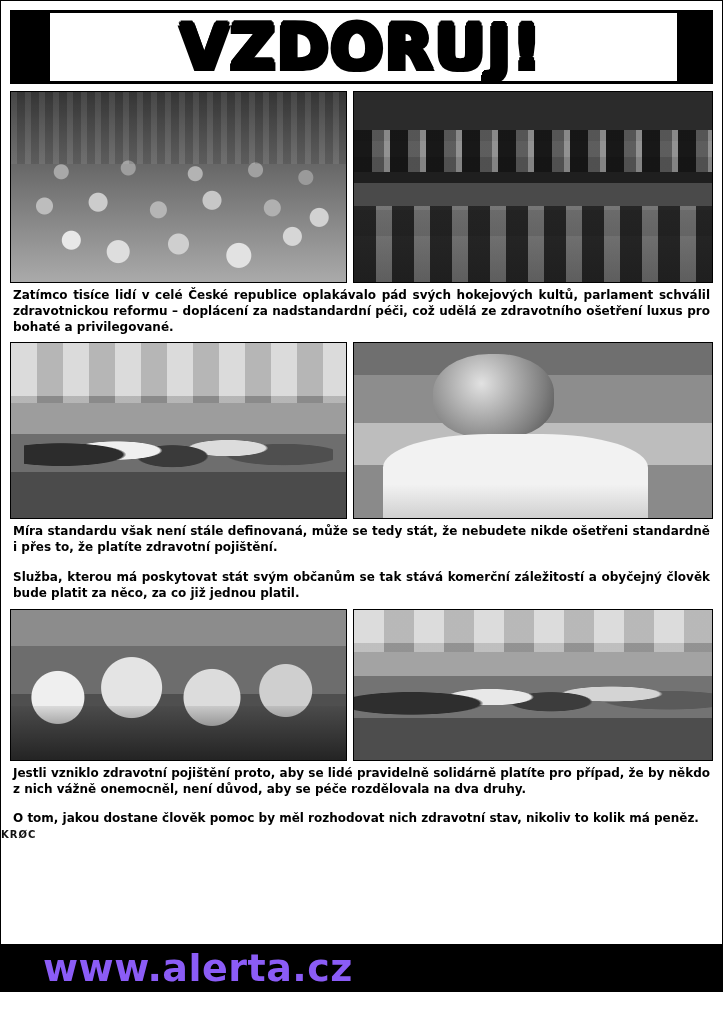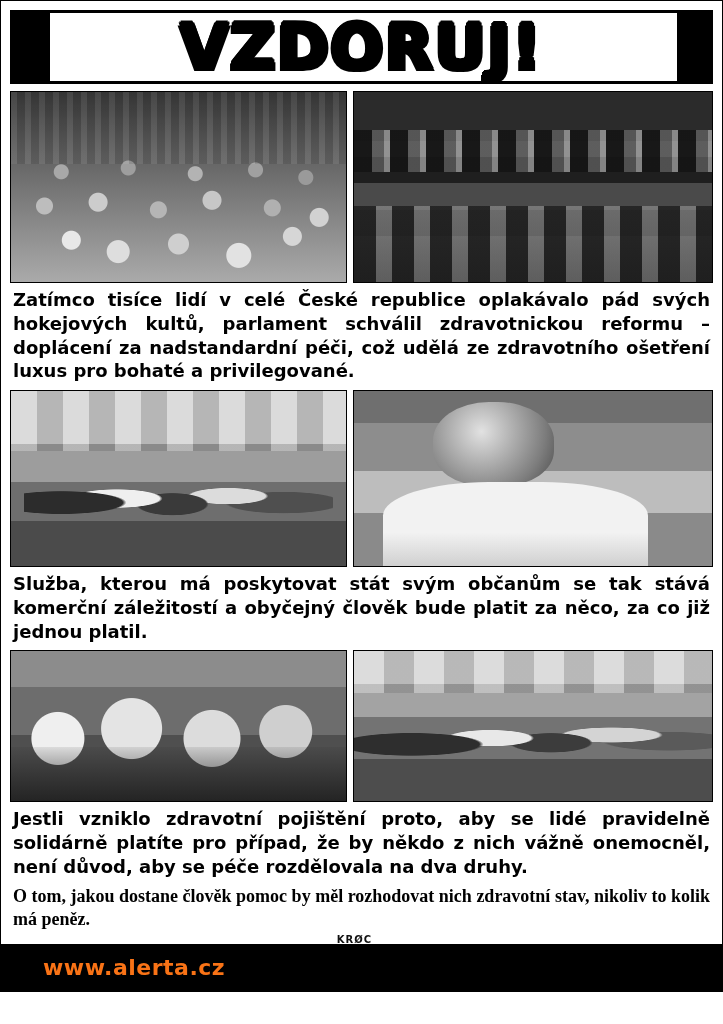--- a/index.html
+++ b/index.html
@@ -219,35 +219,34 @@
     position: absolute;
     left: 0; right: 0; top: 0; height: 28%;
     background: repeating-linear-gradient(90deg, rgba(255,255,255,.3) 0 30px, rgba(0,0,0,.1) 30px 60px);
   }
 
   
   .textblock {
     margin: 5px 12px 0 12px;
     font-family: "DejaVu Sans", sans-serif;
     font-weight: bold;
-    font-size: 18px;
+    font-size: 12px;
     line-height: 1.32;
     color: #000;
     text-align: justify;
   }
   .textblock p {
     margin: 0 0 0 0;
   }
   .textblock p + p {
-    margin-top: 6px;
-    font-family: Liberation Serif, serif;
+    margin-top: 14px;
   }
   .signature {
     margin: 2px 14px 0 0;
-    text-align: center;
+    text-align: left;
     font-family: "DejaVu Sans", sans-serif;
     font-size: 10px;
     font-weight: bold;
     letter-spacing: 1px;
     color: #111;
   }
 
   
   .footer {
     position: absolute;
@@ -255,24 +254,24 @@
     right: 0;
     bottom: 0;
     height: 47px;
     background: #000;
     display: flex;
     align-items: center;
     padding-left: 42px;
     box-sizing: border-box;
   }
   .footer .url {
-    color: #f97316;
+    color: #8b5cf6;
     font-family: "DejaVu Sans", sans-serif;
     font-weight: bold;
-    font-size: 22px;
+    font-size: 38px;
     letter-spacing: 0.5px;
   }
   .spacer-bottom { height: 12px; }
 </style>
 </head>
 <body>
 
 <div class="page">
 
   <div class="header">
@@ -289,20 +288,21 @@
   <div class="textblock">
     <p>Zatímco tisíce lidí v celé České republice oplakávalo pád svých hokejových kultů, parlament schválil zdravotnickou reformu – doplácení za nadstandardní péči, což udělá ze zdravotního ošetření luxus pro bohaté a privilegované.</p>
   </div>
 
   <div class="strip">
     <div class="photo ph-waiting"></div>
     <div class="photo ph-doctor"></div>
   </div>
 
   <div class="textblock">
+    <p>Míra standardu však není stále definovaná, může se tedy stát, že nebudete nikde ošetřeni standardně i přes to, že platíte zdravotní pojištění.</p>
     <p>Služba, kterou má poskytovat stát svým občanům se tak stává komerční záležitostí a obyčejný člověk bude platit za něco, za co již jednou platil.</p>
   </div>
 
   <div class="strip">
     <div class="photo ph-masks"></div>
     <div class="photo ph-corridor"></div>
   </div>
 
   <div class="textblock">
     <p>Jestli vzniklo zdravotní pojištění proto, aby se lidé pravidelně solidárně platíte pro případ, že by někdo z nich vážně onemocněl, není důvod, aby se péče rozdělovala na dva druhy.</p>

